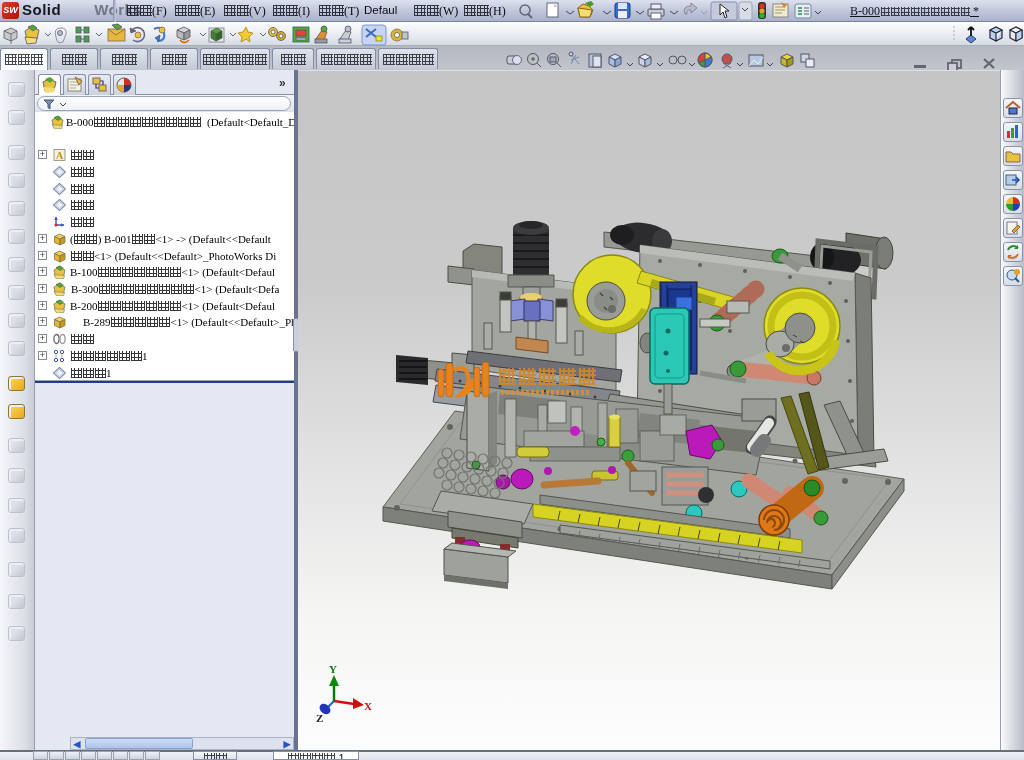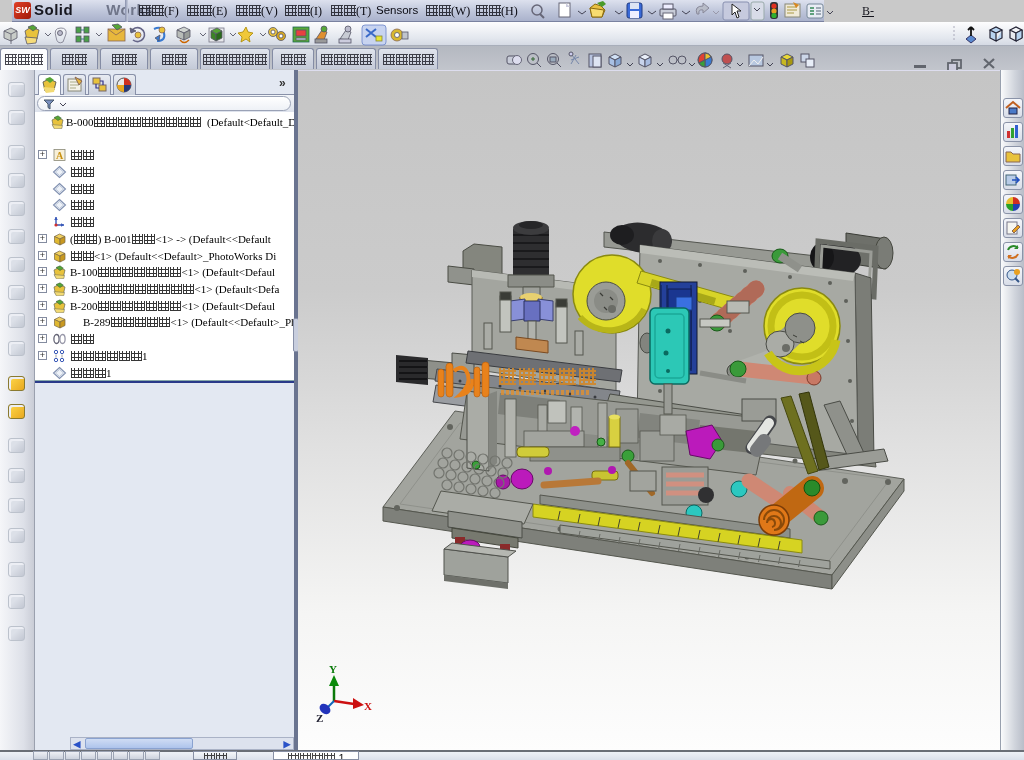--- a/index.html
+++ b/index.html
@@ -10,21 +10,21 @@
  repeating-linear-gradient(90deg,currentColor 0 1px,transparent 1px 3.4px),
  repeating-linear-gradient(0deg,currentColor 0 1px,transparent 1px 3.4px);
  opacity:.78;vertical-align:-1px;}
 .h{width:11px;height:10px;margin:0 .5px;}
 .g{width:12px;height:11px;margin:0 .5px;}
 .t9{width:9px;height:9px;margin:0 .5px;}
 .w{width:17px;height:17px;margin:0 1.5px;background:
  repeating-linear-gradient(90deg,currentColor 0 2px,transparent 2px 4.4px),
  repeating-linear-gradient(0deg,currentColor 0 2px,transparent 2px 4.4px);opacity:.9;}
 
-#titlebar{left:12px;top:0;width:812px;height:22px;background:linear-gradient(180deg,#dde1ee,#bec5da 55%,#aab2cc);border-bottom:1px solid #7a82a0;}
+#titlebar{left:0;top:0;width:1024px;height:22px;background:linear-gradient(180deg,#dde1ee,#bec5da 55%,#aab2cc);border-bottom:1px solid #7a82a0;}
 #logo{left:2px;top:2px;width:17px;height:17px;background:linear-gradient(135deg,#e04028,#a01808);border-radius:3px;color:#fff;font-weight:bold;font-size:9px;text-align:center;line-height:17px;font-style:italic;}
 #swname{left:22px;top:1px;font-size:15px;font-weight:bold;color:#16161e;letter-spacing:.5px;}
 #swname b{color:#70768a;padding-left:33px;}
 #mensep{left:113px;top:0;width:3px;height:22px;background:linear-gradient(90deg,#8890ac,#c8cede);}
 .mi{position:absolute;top:4px;font-size:12px;color:#0a0a12;font-family:"Liberation Serif",serif;}
 #wtitle{left:850px;top:4px;font-size:12px;color:#14141c;font-family:"Liberation Serif",serif;text-decoration:underline;}
 
 #row2{left:0;top:22px;width:1024px;height:24px;background:linear-gradient(180deg,#fdfdfe,#e3e7ee 70%,#d5dae4);border-bottom:1px solid #a8aeba;}
 
 #tabrow{left:0;top:46px;width:1024px;height:24px;background:linear-gradient(180deg,#b4b8c0,#c2c5cc);}
@@ -69,21 +69,21 @@
 
 <div id="titlebar" class="abs">
  <div id="logo" class="abs">SW</div>
  <div id="swname" class="abs">Solid<b>Works</b></div>
  <div id="mensep" class="abs"></div>
  <div class="mi" style="left:126px"><i class="g"></i><i class="g"></i>(F)</div>
  <div class="mi" style="left:174px"><i class="g"></i><i class="g"></i>(E)</div>
  <div class="mi" style="left:223px"><i class="g"></i><i class="g"></i>(V)</div>
  <div class="mi" style="left:272px"><i class="g"></i><i class="g"></i>(I)</div>
  <div class="mi" style="left:318px"><i class="g"></i><i class="g"></i>(T)</div>
- <div class="mi" style="left:364px;font-family:'Liberation Sans',sans-serif;font-size:11.5px">Sensors</div>
+ <div class="mi" style="left:364px;font-family:'Liberation Sans',sans-serif;font-size:11.5px">Defaul</div>
  <div class="mi" style="left:413px"><i class="g"></i><i class="g"></i>(W)</div>
  <div class="mi" style="left:463px"><i class="g"></i><i class="g"></i>(H)</div>
  <svg class="abs" style="left:515px;top:0" width="310" height="22" viewBox="0 0 310 22">
   <circle cx="10" cy="10" r="5" fill="none" stroke="#667" stroke-width="1.5"></circle>
         <line x1="13" y1="14" x2="17" y2="18" stroke="#667" stroke-width="2"></line>
   <rect x="32" y="3" width="11" height="14" fill="#fff" stroke="#667"></rect>
         <path d="M39 3 l4 4 h-4 z" fill="#ccd"></path>
   <path d="M51 11 l4 3 4-3" fill="none" stroke="#445"></path>
   <path d="M63 8 l5-4 6 2 4 4 -3 7 h-10 z" fill="#e8c040" stroke="#8a6a10"></path>
         <path d="M63 8 l14 2 -2 7 h-10 z" fill="#f8dc70" stroke="#8a6a10"></path>

